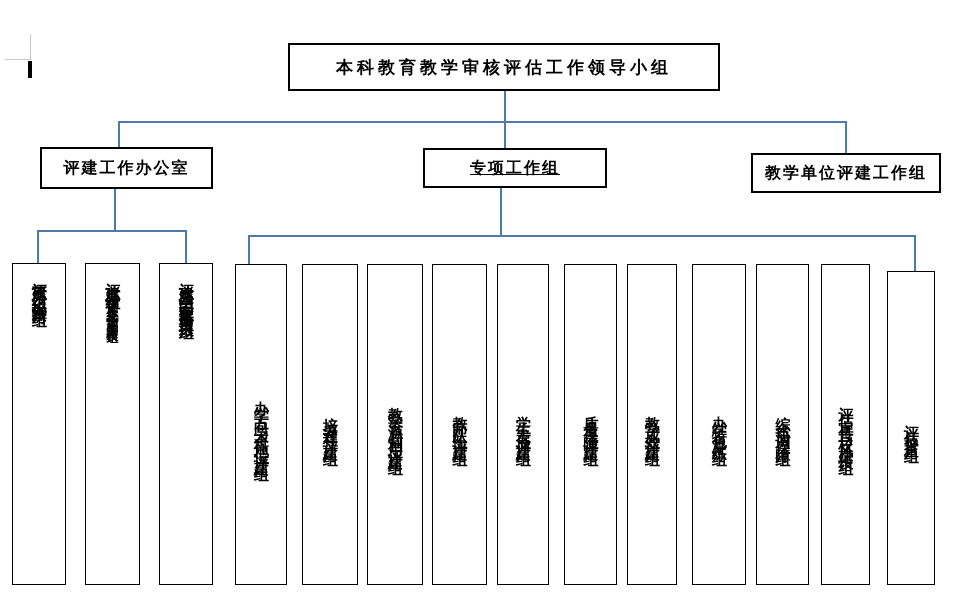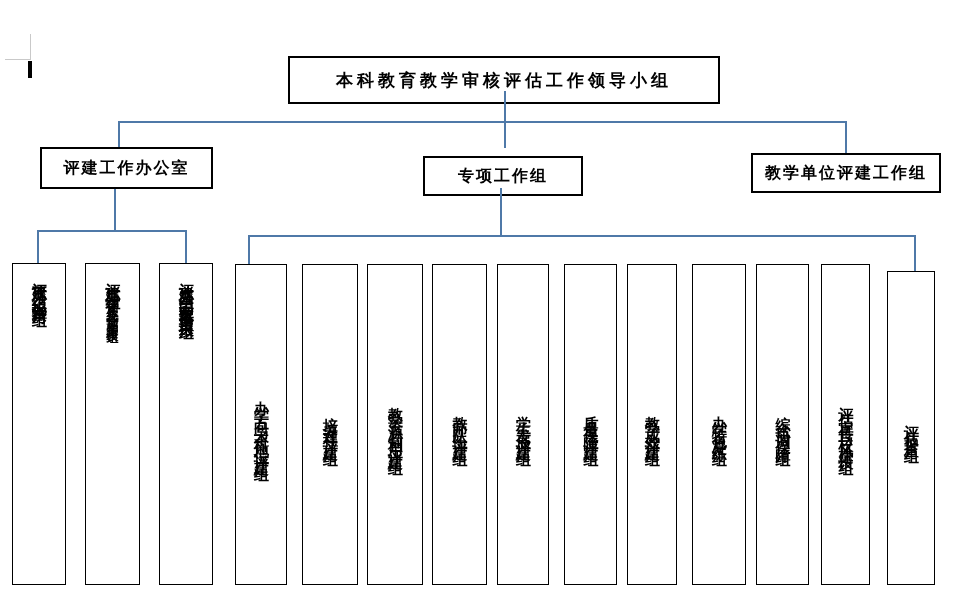--- a/index.html
+++ b/index.html
@@ -6,21 +6,21 @@
   .canvas{
     position:relative;width:959px;height:611px;background:#ffffff;overflow:hidden;
     font-family:"Liberation Serif","DejaVu Serif",serif;color:#000;
   }
   
   .hbox{
     position:absolute;box-sizing:border-box;border:2px solid #000;background:#fff;
     display:flex;align-items:center;justify-content:center;
     font-weight:bold;white-space:nowrap;
   }
-  .root-box{font-size:17px;letter-spacing:4px;margin-top:13px;}
+  .root-box{font-size:17px;letter-spacing:4px;}
   .l2-box{font-size:16px;letter-spacing:2px;justify-content:center;}
   
   .vbox{
     position:absolute;box-sizing:border-box;border:1.5px solid #000;background:#fff;
     display:flex;align-items:center;justify-content:center;
   }
   .vbox span{
     writing-mode:vertical-rl;text-orientation:mixed;
     font-weight:bold;font-size:15px;letter-spacing:6px;line-height:1;
   }
@@ -48,21 +48,21 @@
 
   <div class="line" style="left:504px;top:91px;width:2px;height:31px;"></div>
   <div class="line" style="left:118px;top:121px;width:729px;height:2px;"></div>
   <div class="line" style="left:118px;top:121px;width:2px;height:26px;"></div>
   <div class="line" style="left:504px;top:121px;width:2px;height:27px;"></div>
   <div class="line" style="left:845px;top:121px;width:2px;height:32px;"></div>
 
   <div class="hbox l2-box" style="left:40px;top:147px;width:173px;height:42px;">
     <span>评建工作办公室</span>
   </div>
-  <div class="hbox l2-box" style="left:423px;top:156px;width:160px;height:40px;">
+  <div class="hbox l2-box" style="left:423px;top:148px;width:184px;height:40px;text-decoration:underline;">
     <span>专项工作组</span>
   </div>
   <div class="hbox l2-box" style="left:751px;top:153px;width:190px;height:40px;">
     <span>教学单位评建工作组</span>
   </div>
 
   <div class="line" style="left:114px;top:189px;width:2px;height:43px;"></div>
   <div class="line" style="left:37px;top:230px;width:150px;height:2px;"></div>
   <div class="line" style="left:37px;top:230px;width:2px;height:33px;"></div>
   <div class="line" style="left:185px;top:230px;width:2px;height:33px;"></div>

